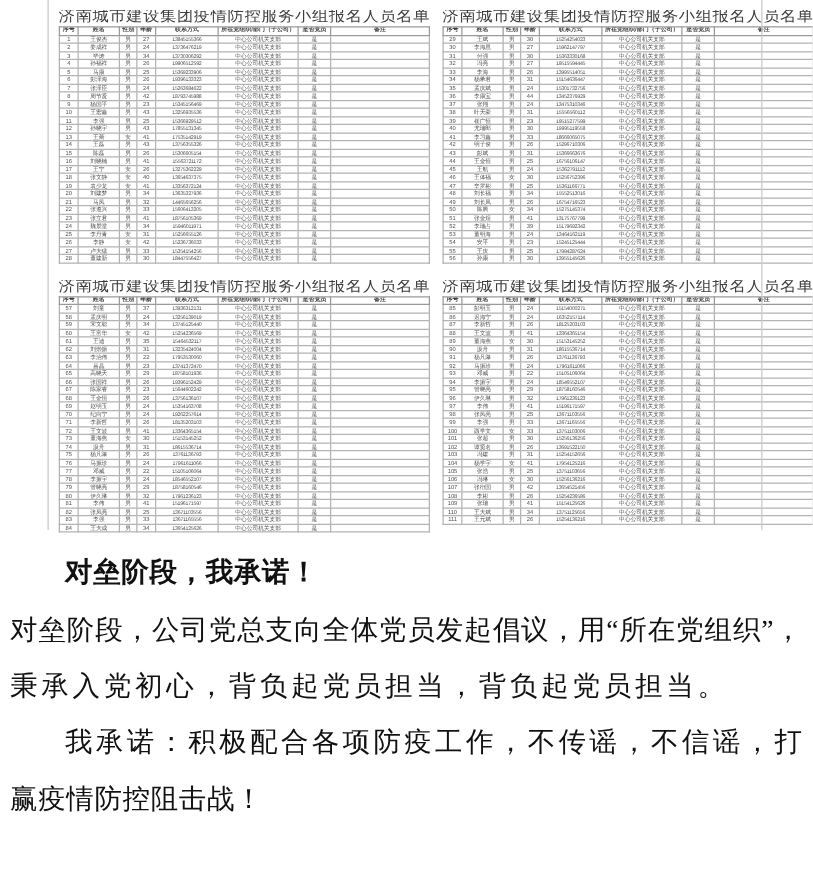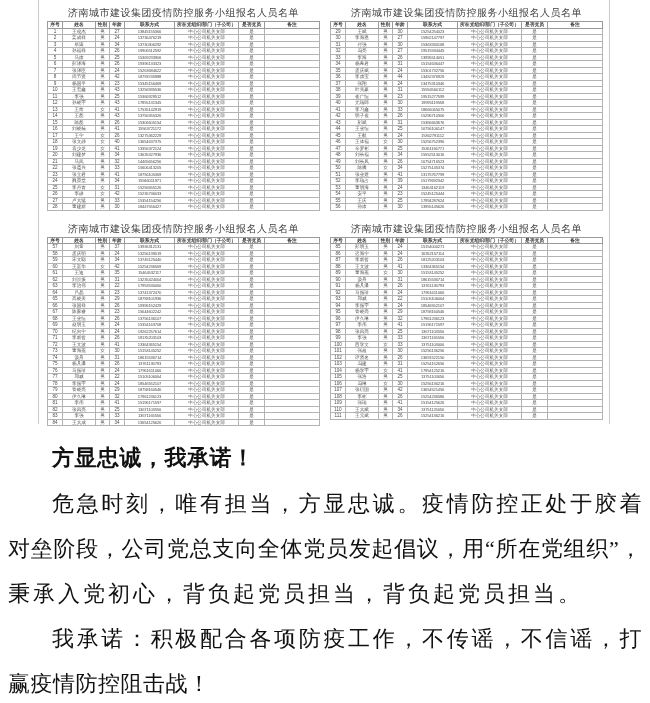--- a/index.html
+++ b/index.html
@@ -19,21 +19,21 @@
 
   .pages {
     display:grid;
     grid-template-columns:1fr 1fr;
     column-gap:10px;
     row-gap:13px;
     padding:8px 27px 2px 27px;
   }
   .page-title {
     text-align:center;
-    font-size:10px;
+    font-size:13px;
     line-height:10px;
     letter-spacing:0.5px;
     color:#3d3d3d;
     margin-bottom:3px;
     white-space:nowrap;
     overflow:hidden;
   }
   table.roster {
     width:100%;
     border-collapse:collapse;
@@ -1311,19 +1311,18 @@
               <td></td>
             </tr>
           </tbody>
       </table>
     </div>
 
   </div>
 </div>
 
 <div class="pledge">
-  <div class="pl-heading indent">方显忠诚，我承诺！</div>
-  <div class="pl-line indent stretch">危急时刻，唯有担当，方显忠诚。疫情防控正处于胶着</div>
+  <div class="pl-heading indent">对垒阶段，我承诺！</div>
   <div class="pl-line stretch">对垒阶段，公司党总支向全体党员发起倡议，用“所在党组织”，</div>
   <div class="pl-line wide">秉承入党初心，背负起党员担当，背负起党员担当。</div>
   <div class="pl-line indent stretch">我承诺：积极配合各项防疫工作，不传谣，不信谣，打</div>
   <div class="pl-line">赢疫情防控阻击战！</div>
 </div>
 
 </body></html>

